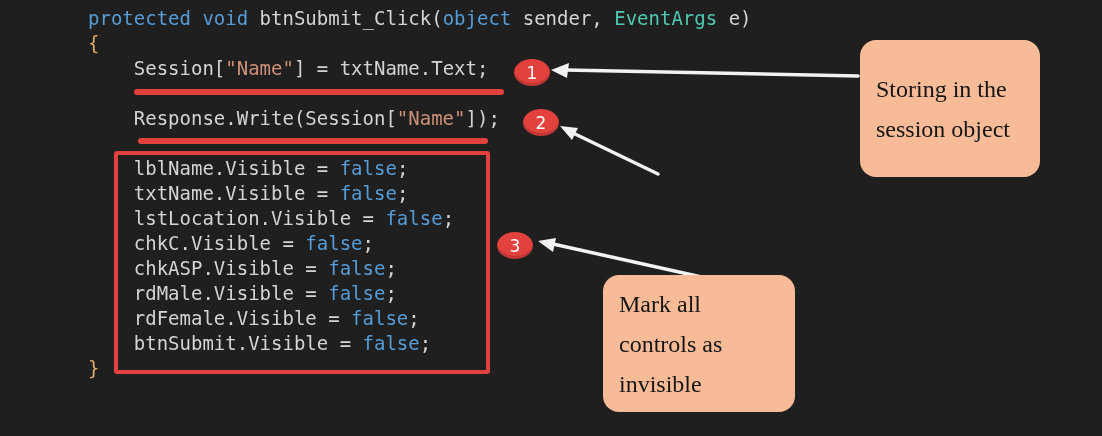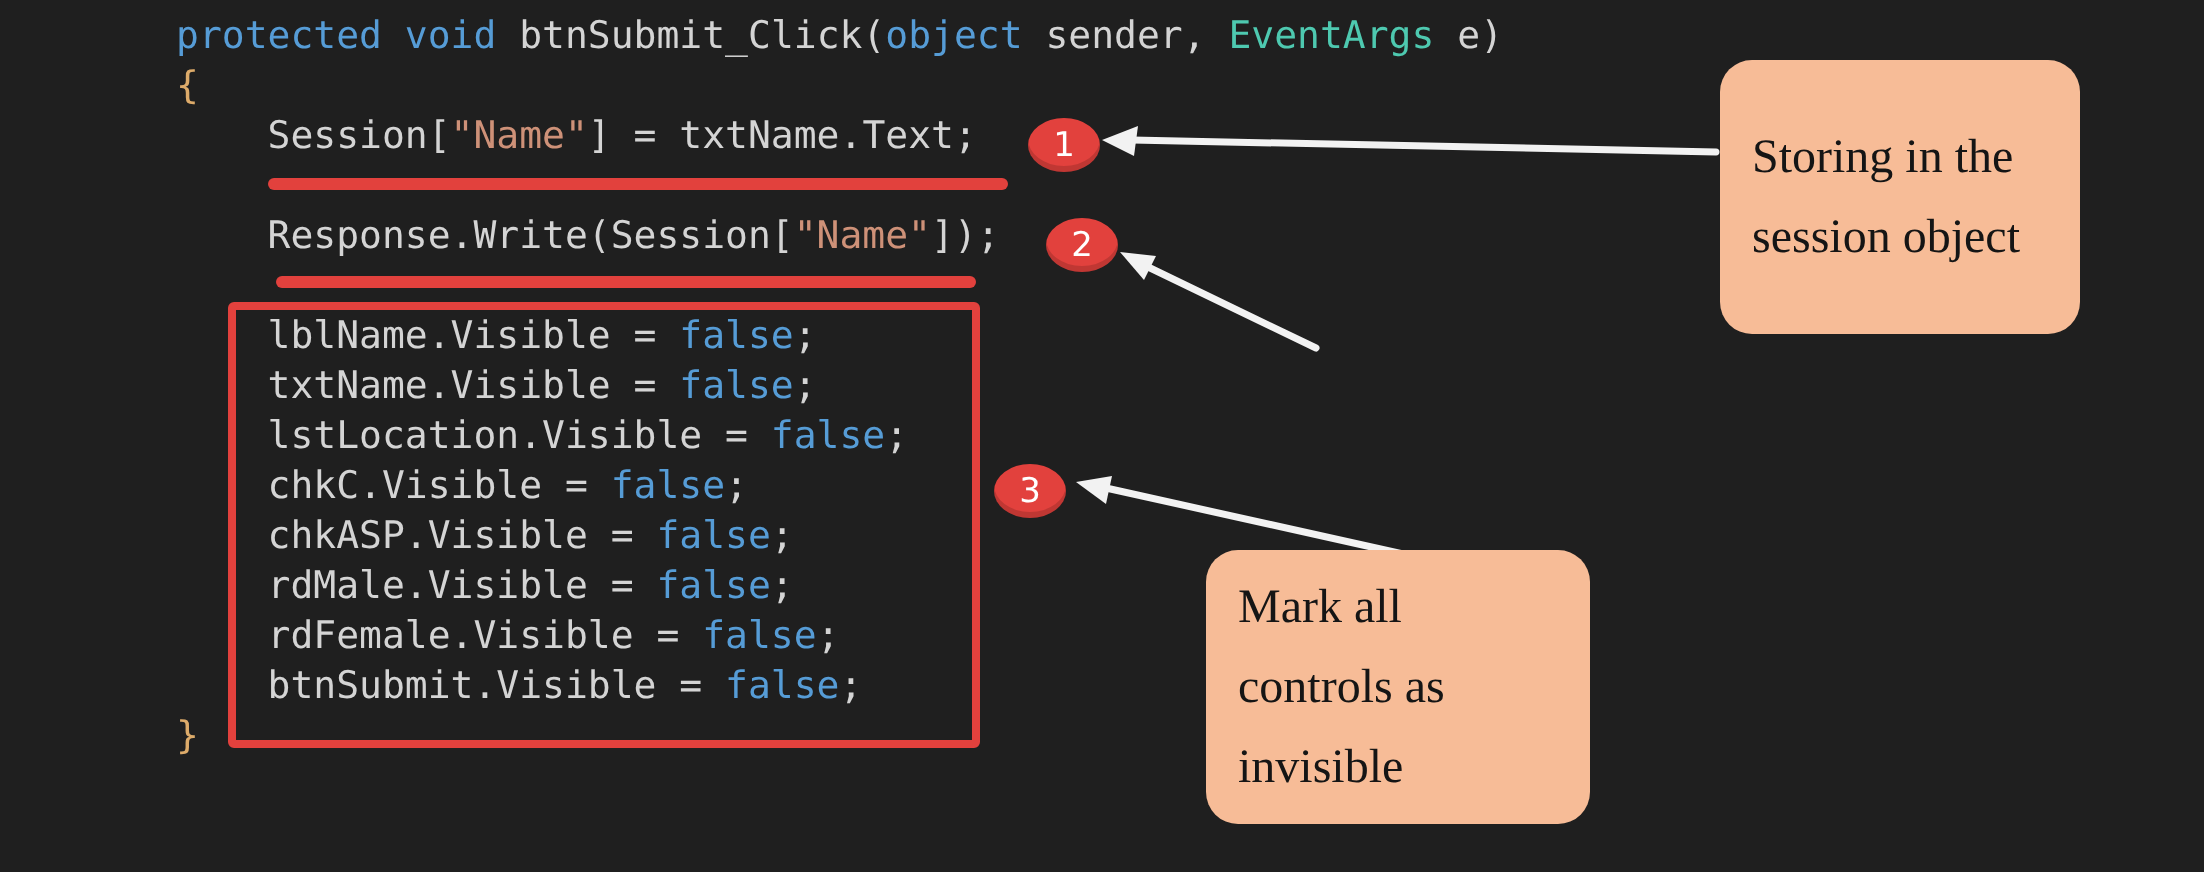--- a/index.html
+++ b/index.html
@@ -64,21 +64,21 @@
     background:var(--note-bg);
     border-radius:16px;
     color:var(--note-text);
     font-family:cursive;
     font-size:24px;line-height:40px;
     display:flex;align-items:center;
     padding:0 12px 0 16px;
     white-space:pre-line;
     box-sizing:border-box;
   }
-  .note-1{left:860px;top:30px;width:180px;height:137px;}
+  .note-1{left:860px;top:40px;width:180px;height:137px;}
   .note-2{left:656px;top:98px;width:184px;height:135px;}
   .note-3{left:603px;top:275px;width:192px;height:137px;}
   
   .overlay{position:absolute;left:0;top:0;pointer-events:none;}
   .overlay line{stroke:var(--arrow);stroke-width:3.5;stroke-linecap:round;}
   .overlay polygon{fill:var(--arrow);}
 </style>
 </head>
 <body>
 

